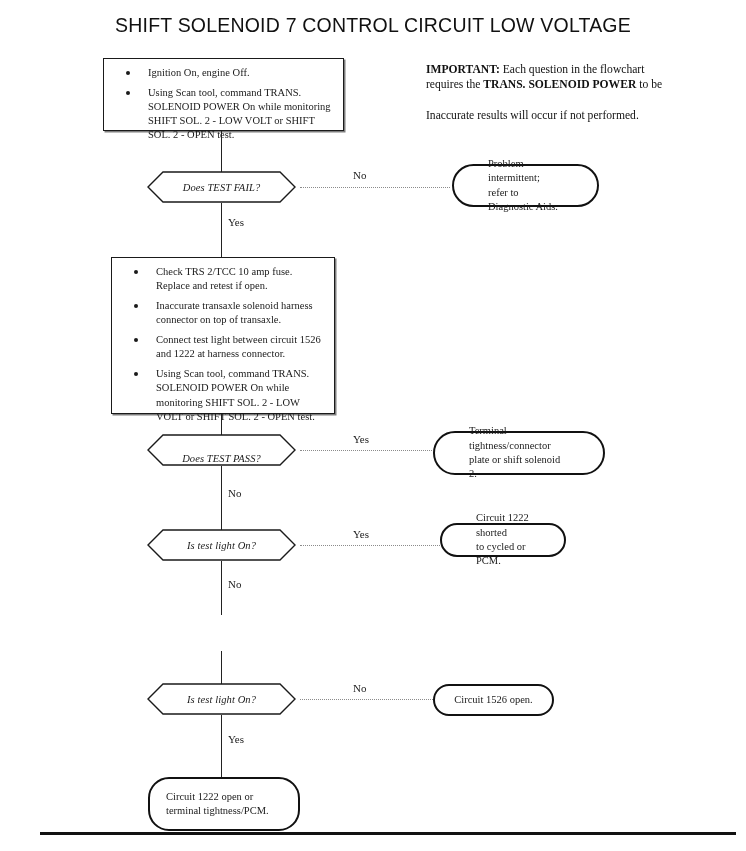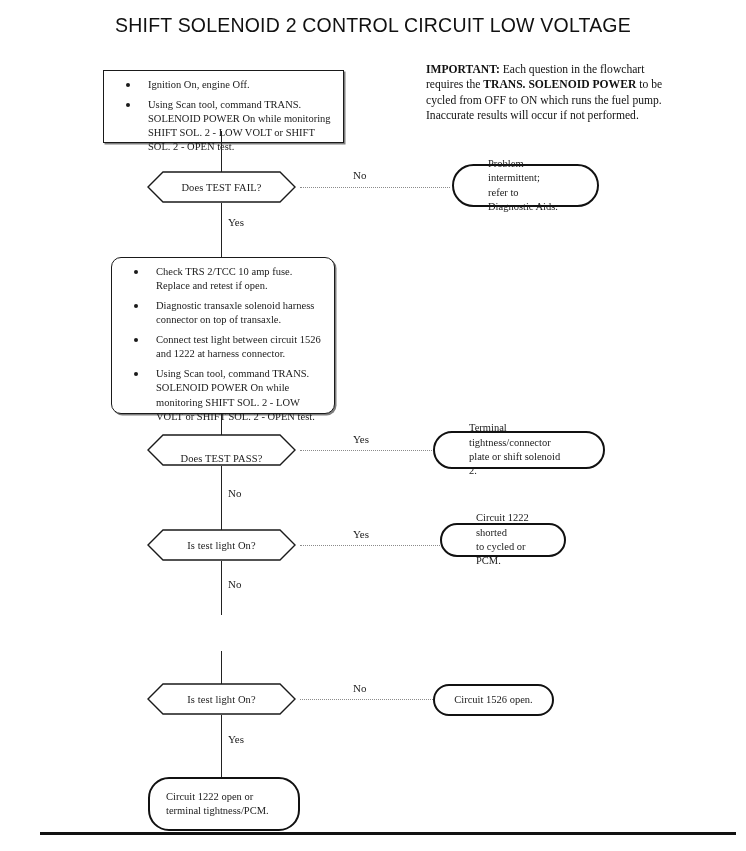--- a/index.html
+++ b/index.html
@@ -90,20 +90,21 @@
   .decision .dec-label {
     position: absolute;
     inset: 0;
     display: flex;
     align-items: center;
     justify-content: center;
     font-size: 10.5px;
     letter-spacing: 0.1px;
     color: #1a1a1a;
     text-align: center;
+    font-style: italic;
   }
 
   
   .terminator {
     position: absolute;
     box-sizing: border-box;
     border: 2px solid #111111;
     background: #ffffff;
     display: flex;
     align-items: center;
@@ -154,30 +155,30 @@
     position: absolute;
     height: 0;
     border-top: 3px solid #111111;
   }
 </style>
 </head>
 <body>
 
 <div id="page">
 
-  <div class="chart-title">SHIFT SOLENOID 2 CONTROL CIRCUIT LOW VOLTAGE</div>
+  <div class="chart-title">SHIFT SOLENOID 7 CONTROL CIRCUIT LOW VOLTAGE</div>
 
   <div class="note" style="left:426px; top:62px; width:292px;">
     <span style="font-weight:bold;">IMPORTANT:</span><span> Each question in the flowchart</span><br>
     <span>requires the </span><span style="font-weight:bold;">TRANS. SOLENOID POWER</span><span> to be</span><br>
-    <span>cycled from OFF to ON which runs the fuel pump.</span><br>
+    <br>
     <span>Inaccurate results will occur if not performed.</span>
   </div>
 
-  <div class="proc-box" style="left:103px; top:70px; width:241px; height:73px;">
+  <div class="proc-box" style="left:103px; top:58px; width:241px; height:73px;">
     <div class="proc-inner">
       <ul class="bullets">
         <li>Ignition On, engine Off.</li>
         <li>Using Scan tool, command TRANS. SOLENOID POWER On while monitoring SHIFT SOL. 2 - LOW VOLT or SHIFT SOL. 2 - OPEN test.</li>
       </ul>
     </div>
   </div>
 
   <div class="vline" style="left:221px; top:131px; height:41px;"></div>
 
@@ -194,44 +195,44 @@
   <div class="terminator" style="left:452px; top:164px; width:147px; height:43px; border-radius:22px;">
     <div class="term-text">
       <span>Problem intermittent;</span><br>
       <span>refer to Diagnostic Aids.</span>
     </div>
   </div>
 
   <div class="vline" style="left:221px; top:203px; height:54px;"></div>
   <div class="branch-label" style="left:228px; top:216px;">Yes</div>
 
-  <div class="proc-box" style="left:111px; top:257px; width:224px; height:157px;border-radius:10px;">
+  <div class="proc-box" style="left:111px; top:257px; width:224px; height:157px;">
     <div class="proc-inner">
       <ul class="bullets">
         <li>Check TRS 2/TCC 10 amp fuse. Replace and retest if open.</li>
-        <li>Diagnostic transaxle solenoid harness connector on top of transaxle.</li>
+        <li>Inaccurate transaxle solenoid harness connector on top of transaxle.</li>
         <li>Connect test light between circuit 1526 and 1222 at harness connector.</li>
         <li>Using Scan tool, command TRANS. SOLENOID POWER On while monitoring SHIFT SOL. 2 - LOW VOLT or SHIFT SOL. 2 - OPEN test.</li>
       </ul>
     </div>
   </div>
 
   <div class="vline" style="left:221px; top:414px; height:22px;"></div>
 
   <div class="decision" style="left:147px; top:434px; width:149px; height:48px;">
     <svg width="149" height="32" viewBox="0 0 149 32" aria-hidden="true">
       <polygon points="16,1 133,1 148,16 133,31 16,31 1,16" fill="#ffffff" stroke="#1a1a1a" stroke-width="1.4"></polygon>
     </svg>
     <div class="dec-label">Does TEST PASS?</div>
   </div>
 
   <div class="dline" style="left:300px; top:450px; width:132px;"></div>
   <div class="branch-label" style="left:353px; top:433px;">Yes</div>
 
-  <div class="terminator" style="left:433px; top:431px; width:172px; height:38px; border-radius:23px;">
+  <div class="terminator" style="left:433px; top:431px; width:172px; height:44px; border-radius:23px;">
     <div class="term-text">
       <span>Terminal tightness/connector</span><br>
       <span>plate or shift solenoid 2.</span>
     </div>
   </div>
 
   <div class="vline" style="left:221px; top:466px; height:64px;"></div>
   <div class="branch-label" style="left:228px; top:487px;">No</div>
 
   <div class="decision" style="left:147px; top:529px; width:149px; height:32px;">

